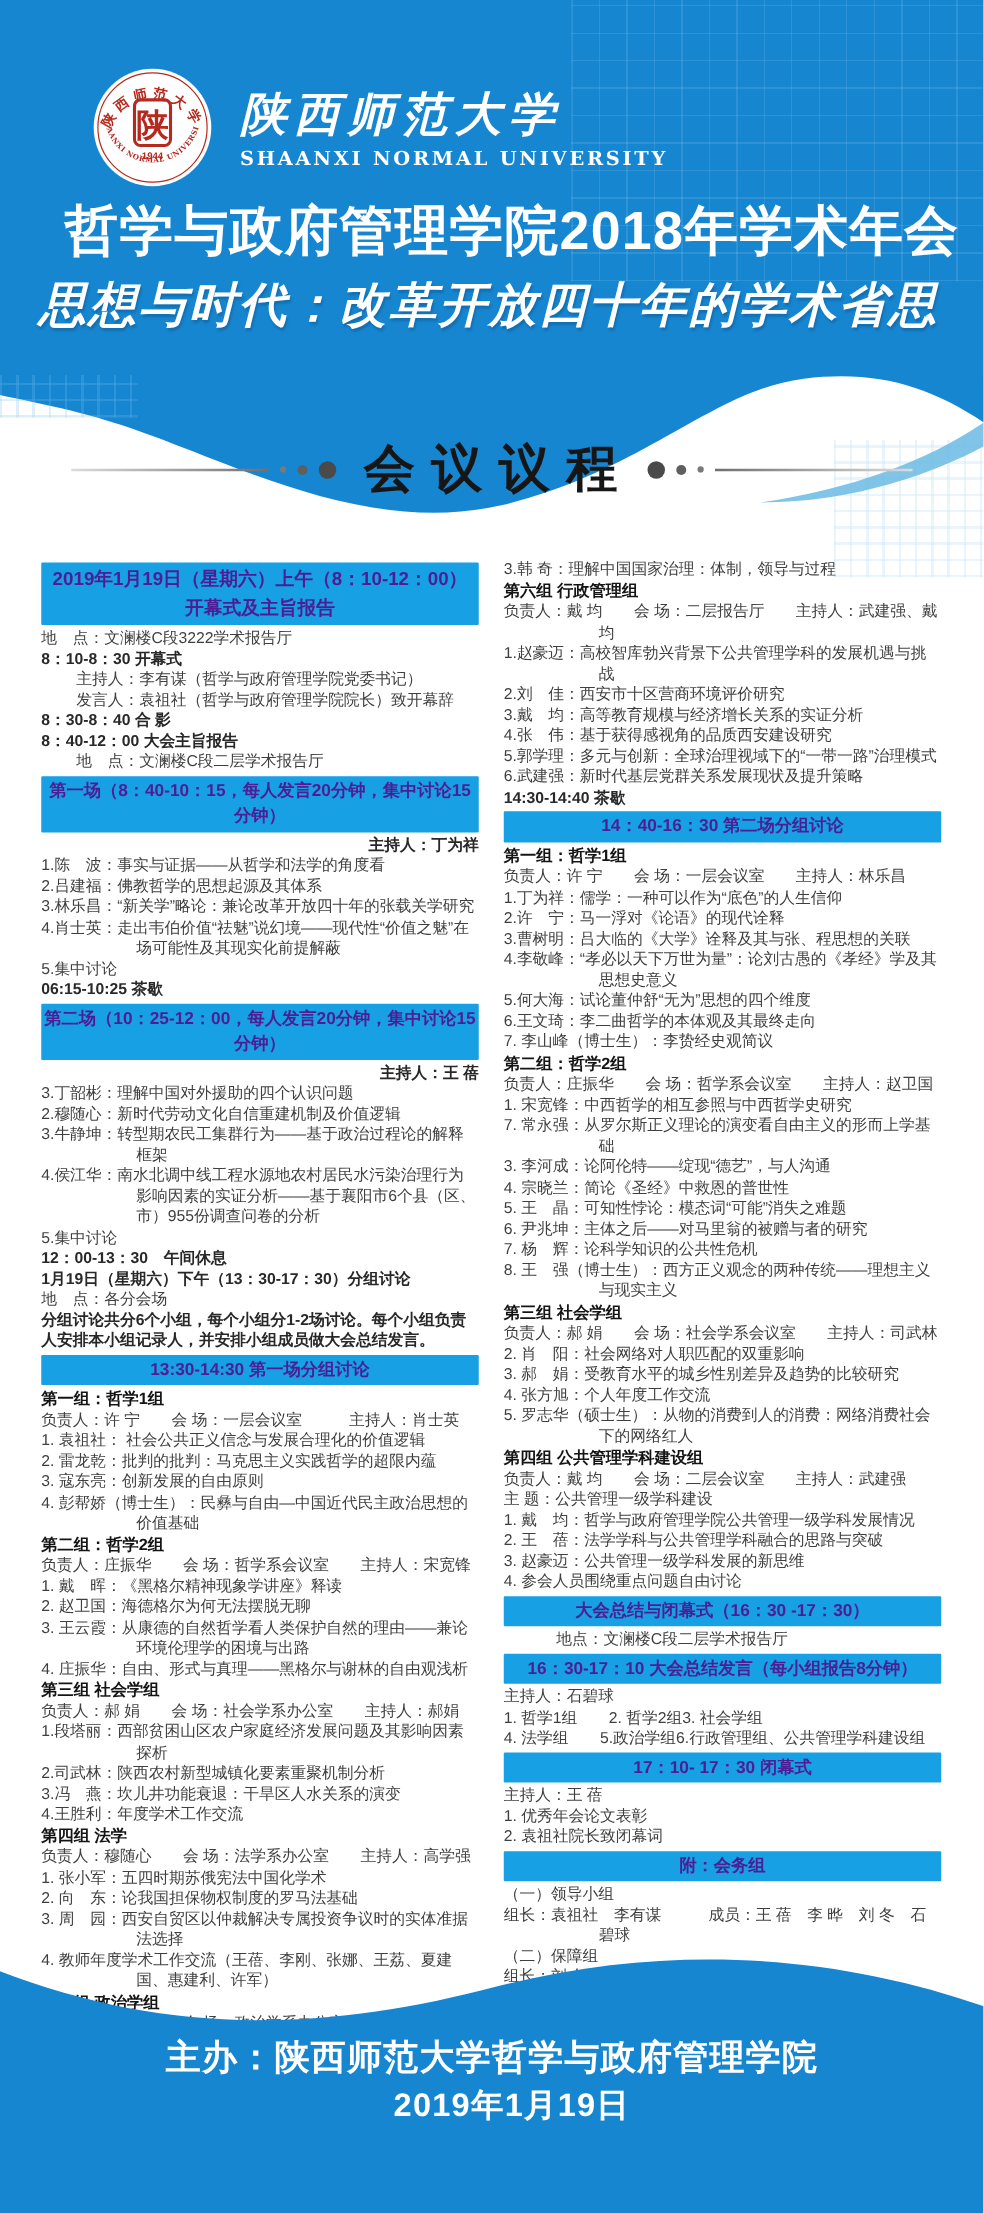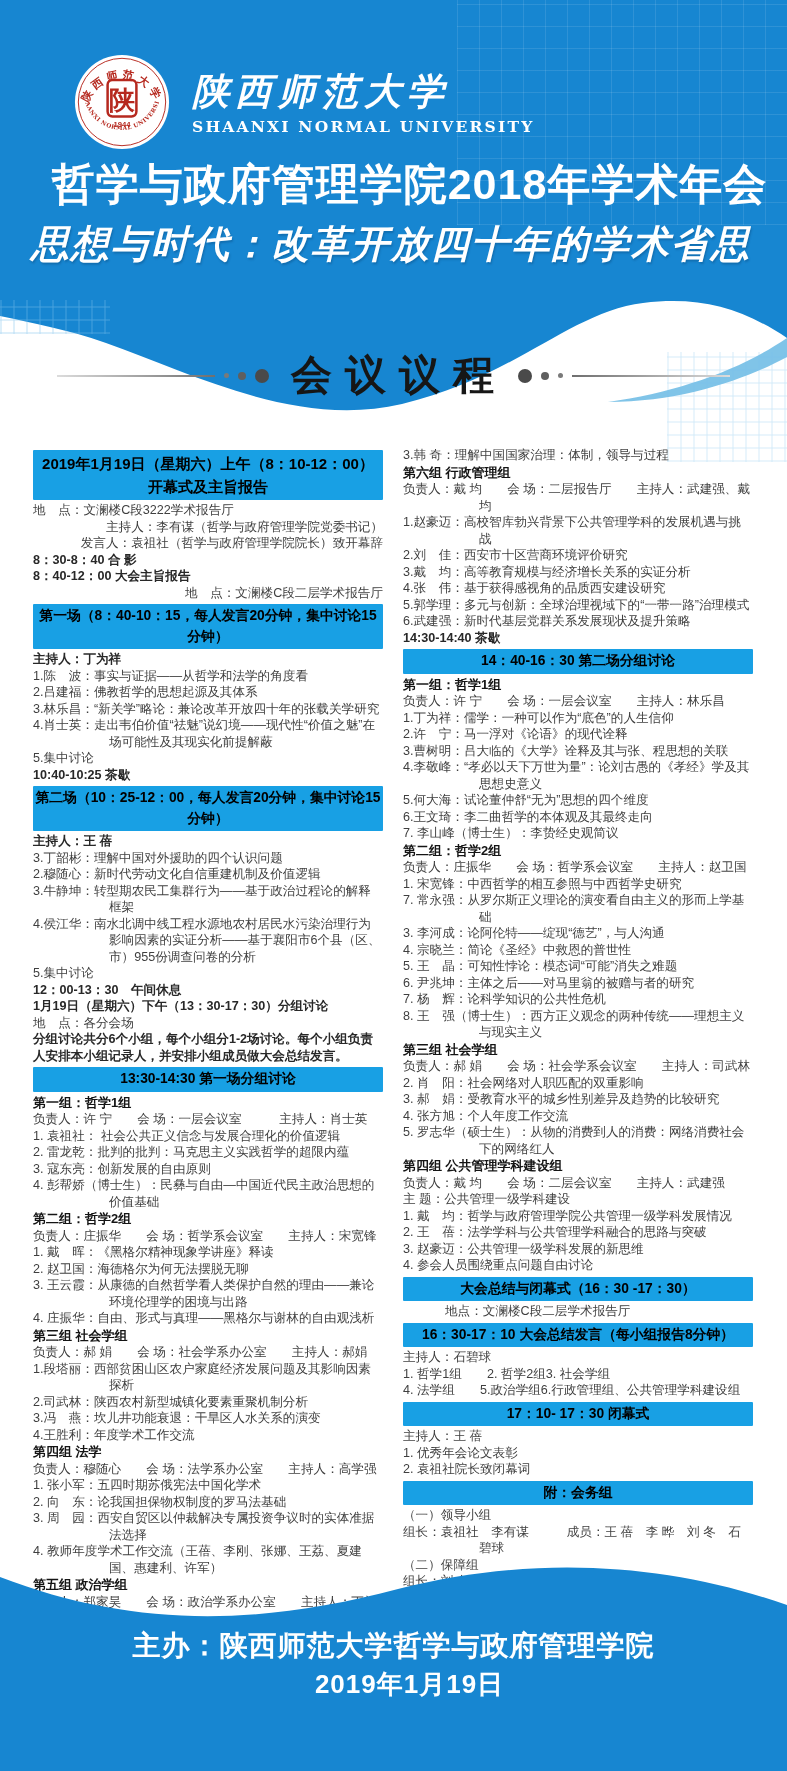--- a/index.html
+++ b/index.html
@@ -45,25 +45,25 @@
   .d2{width:8px;height:8px;background:#5f5f5f;}
   .d3{width:14px;height:14px;background:#4a4a4a;}
   .agenda-title{font-size:41px;font-weight:bold;color:#161616;letter-spacing:13px;
     margin:0 2px 0 13px;}
   
   .content{position:absolute;top:447px;left:33px;width:721px;display:flex;gap:20px;}
   .col{width:350px;}
   .ln{font-size:12.6px;color:#3f3f3f;line-height:16.5px;padding-left:76px;text-indent:-76px;}
   .ln.b{font-weight:bold;color:#282828;}
   .ln.head{font-weight:bold;color:#141414;font-size:13px;padding-top:1px;}
-  .ln.center{text-align:left;font-weight:bold;color:#282828;padding-left:0;text-indent:0;}
-  .ln.ind{padding-left:28px;text-indent:0;text-align:right;}
+  .ln.center{text-align:right;font-weight:bold;color:#282828;padding-left:0;text-indent:0;}
+  .ln.ind{padding-left:28px;text-indent:0;}
   .ln.ind2{padding-left:42px;text-indent:0;}
   .ln.note{font-weight:bold;color:#282828;padding-left:0;text-indent:0;}
-  .banner{background:#18a0e4;color:#000000;font-weight:bold;text-align:center;
+  .banner{background:#18a0e4;color:#4c1d95;font-weight:bold;text-align:center;
     font-size:13.8px;padding:2px 2px;margin:3px 0 2px;border-radius:1px;}
   .banner-line{line-height:20.5px;}
   .banner-lg .banner-line{font-size:15px;line-height:23px;}
   
   .footer{position:absolute;left:0;top:1561px;width:787px;height:210px;}
   .footer-svg{position:absolute;top:0;left:0;width:787px;height:210px;display:block;}
   .footer-host{position:absolute;top:66px;left:0;width:787px;text-align:center;
     font-size:28px;font-weight:bold;color:#ffffff;letter-spacing:1px;}
   .footer-date{position:absolute;top:106px;left:0;width:787px;text-align:center;
     font-size:26px;font-weight:bold;color:#ffffff;letter-spacing:1px;margin-left:16px;}
@@ -118,35 +118,36 @@
     <span class="div-line r"></span>
   </div>
 
   <div class="content">
     <div class="col">
         <div class="banner banner-lg">
           <div class="banner-line">2019年1月19日（星期六）上午（8：10-12：00）</div>
           <div class="banner-line">开幕式及主旨报告</div>
         </div>
         <div class="ln">地　点：文澜楼C段3222学术报告厅</div>
+        <div class="ln b">8：10-8：30 开幕式</div>
         <div class="ln ind">主持人：李有谋（哲学与政府管理学院党委书记）</div>
         <div class="ln ind">发言人：袁祖社（哲学与政府管理学院院长）致开幕辞</div>
         <div class="ln b">8：30-8：40 合 影</div>
         <div class="ln b">8：40-12：00 大会主旨报告</div>
         <div class="ln ind">地　点：文澜楼C段二层学术报告厅</div>
         <div class="banner">
           <div class="banner-line">第一场（8：40-10：15，每人发言20分钟，集中讨论15分钟）</div>
         </div>
         <div class="ln center">主持人：丁为祥</div>
         <div class="ln">1.陈　波：事实与证据——从哲学和法学的角度看</div>
         <div class="ln">2.吕建福：佛教哲学的思想起源及其体系</div>
         <div class="ln">3.林乐昌：“新关学”略论：兼论改革开放四十年的张载关学研究</div>
         <div class="ln">4.肖士英：走出韦伯价值“祛魅”说幻境——现代性“价值之魅”在场可能性及其现实化前提解蔽</div>
         <div class="ln">5.集中讨论</div>
-        <div class="ln b">10:40-10:25 茶歇</div>
+        <div class="ln b">06:15-10:25 茶歇</div>
         <div class="banner">
           <div class="banner-line">第二场（10：25-12：00，每人发言20分钟，集中讨论15分钟）</div>
         </div>
         <div class="ln center">主持人：王 蓓</div>
         <div class="ln">3.丁韶彬：理解中国对外援助的四个认识问题</div>
         <div class="ln">2.穆随心：新时代劳动文化自信重建机制及价值逻辑</div>
         <div class="ln">3.牛静坤：转型期农民工集群行为——基于政治过程论的解释框架</div>
         <div class="ln">4.侯江华：南水北调中线工程水源地农村居民水污染治理行为影响因素的实证分析——基于襄阳市6个县（区、市）955份调查问卷的分析</div>
         <div class="ln">5.集中讨论</div>
         <div class="ln b">12：00-13：30　午间休息</div>

